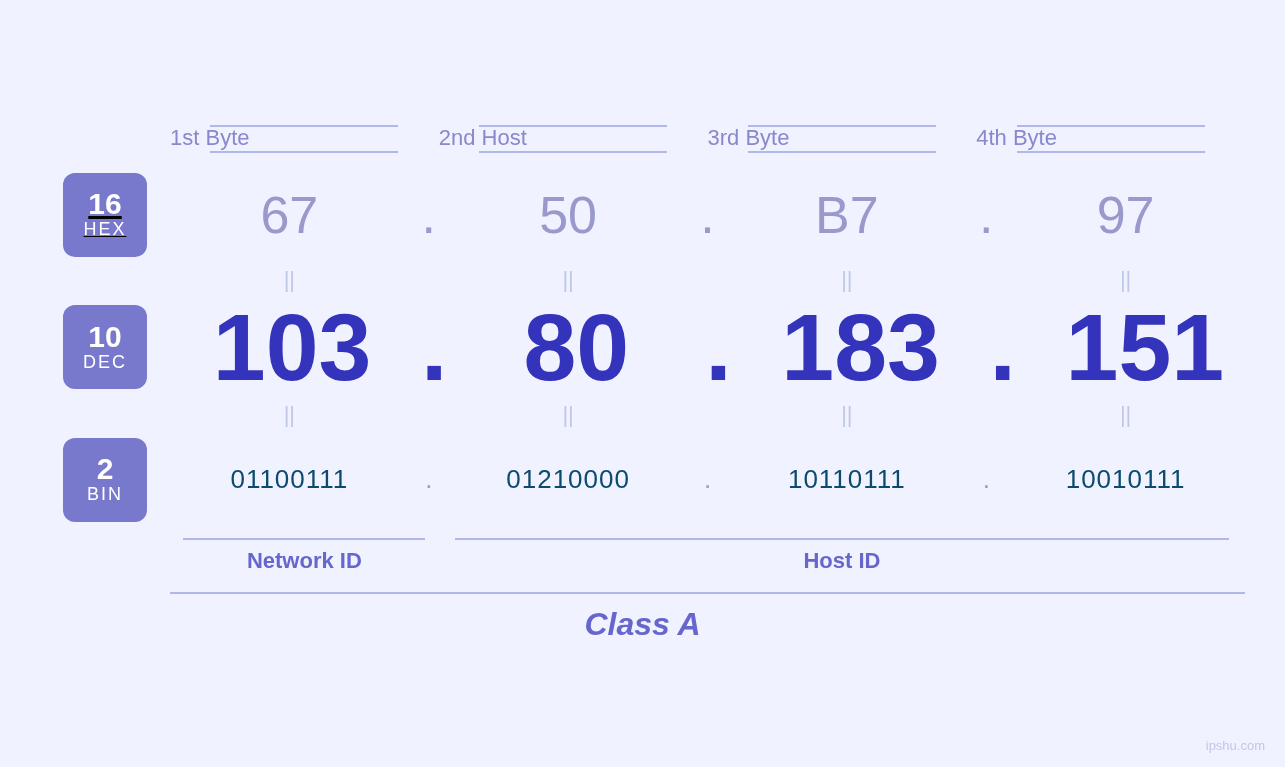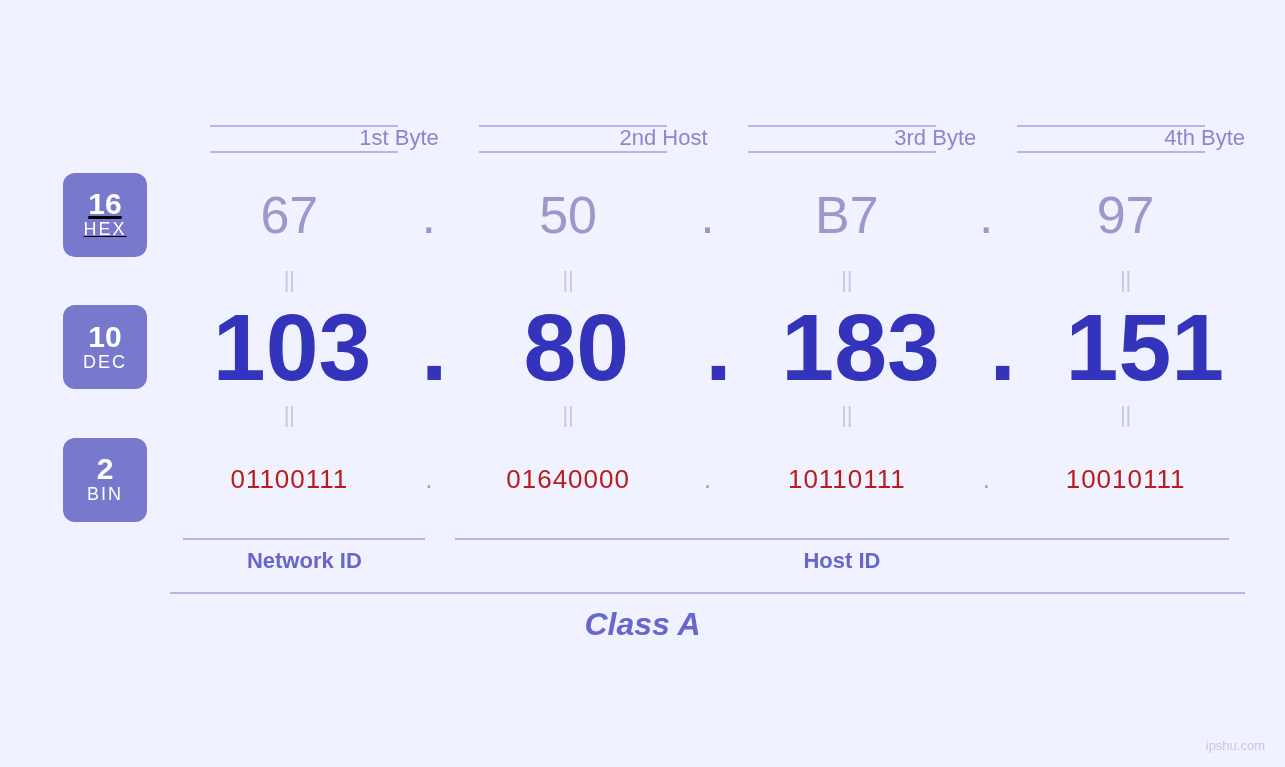--- a/index.html
+++ b/index.html
@@ -28,21 +28,21 @@
       display: grid;
       grid-template-columns: 130px 1fr 1fr 1fr 1fr;
       width: 100%;
       max-width: 1220px;
       margin-bottom: 10px;
     }
 
     .byte-header-spacer {}
 
     .byte-header {
-      text-align: right;
+      text-align: left;
       font-size: 22px;
       color: #8888cc;
       padding-bottom: 22px;
       position: relative;
     }
 
     .byte-header::after {
       content: '';
       position: absolute;
       bottom: 0;
@@ -123,21 +123,21 @@
       text-align: center;
       font-size: 95px;
       color: #3333bb;
       font-weight: bold;
       line-height: 1;
     }
 
     .bin-value {
       text-align: center;
       font-size: 26px;
-      color: #b91c1c;
+      color: #0c4a6e;
       letter-spacing: 1px;
     }
 
     .bin-dot {
       text-align: center;
       font-size: 26px;
       color: #9999cc;
     }
 
     .equals-symbol {
@@ -330,21 +330,21 @@
 
   <div class="data-row">
     <div style="display:flex; justify-content:center;">
       <div class="base-badge">
         <span class="base-num">2</span>
         <span class="base-name">BIN</span>
       </div>
     </div>
     <div class="bin-value">01100111</div>
     <div class="bin-dot">.</div>
-    <div class="bin-value">01640000</div>
+    <div class="bin-value">01210000</div>
     <div class="bin-dot">.</div>
     <div class="bin-value">10110111</div>
     <div class="bin-dot">.</div>
     <div class="bin-value">10010111</div>
   </div>
 
   <div class="bottom-section">
     <div class="bracket-labels">
       <div></div>
       <div class="network-id-section">

